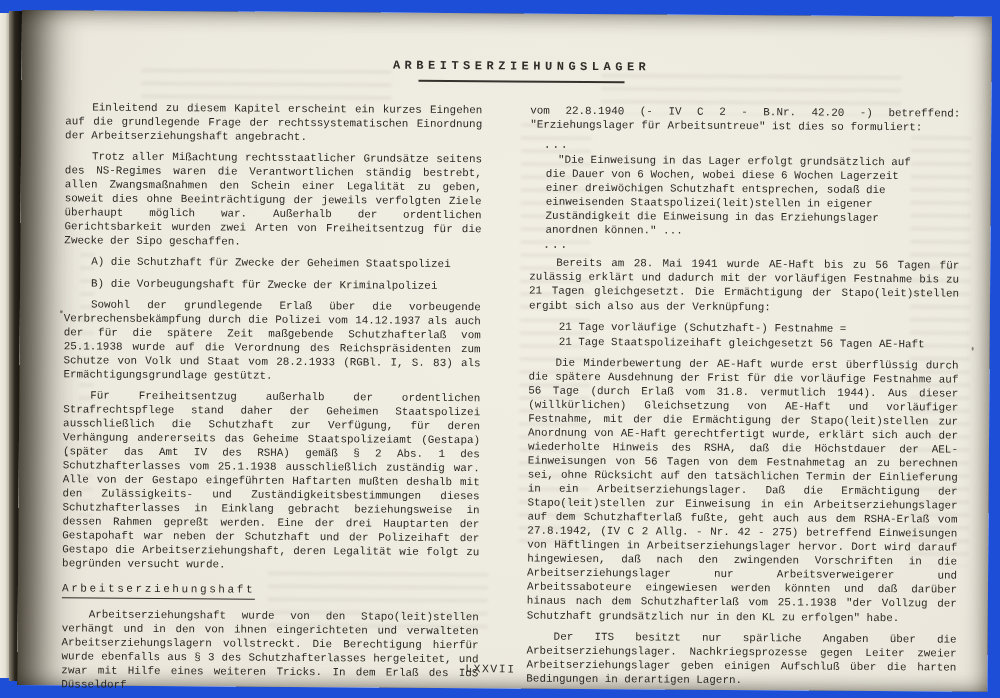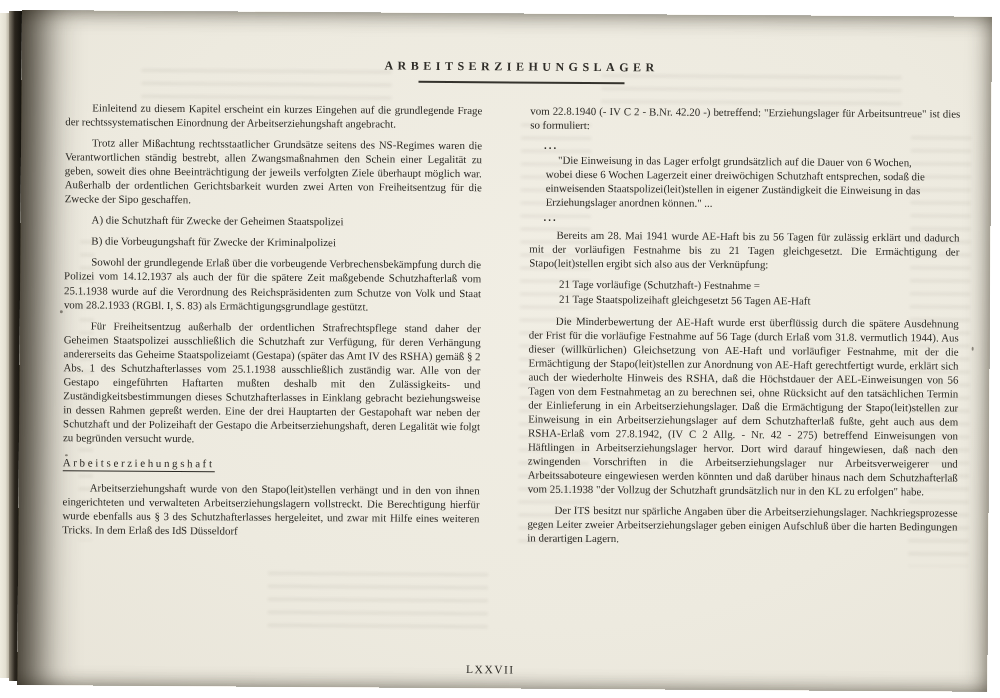--- a/index.html
+++ b/index.html
@@ -1,21 +1,21 @@
 <!DOCTYPE html>
 <html><head>
 <meta charset="utf-8">
 <style>
   html,body{margin:0;padding:0;background:#000;}
   .stage{
     position:relative;
     width:1000px;height:698px;
-    background:#ffffff;
+    background:#1d4ed8;
     overflow:hidden;
-    font-family:Liberation Serif, serif;
+    font-family:Liberation Mono, monospace;
   }
   
   .facing-edge{
     position:absolute;left:0;top:13px;bottom:20px;width:9px;
     background:linear-gradient(90deg,#efecdf 0%,#e4e0d2 60%,#b8b2a2 100%);
   }
   .gutter{
     position:absolute;left:9px;top:11px;bottom:17px;width:13px;
     background:linear-gradient(90deg,#8a8374 0%,#2a251d 45%,#12100b 100%);
   }

